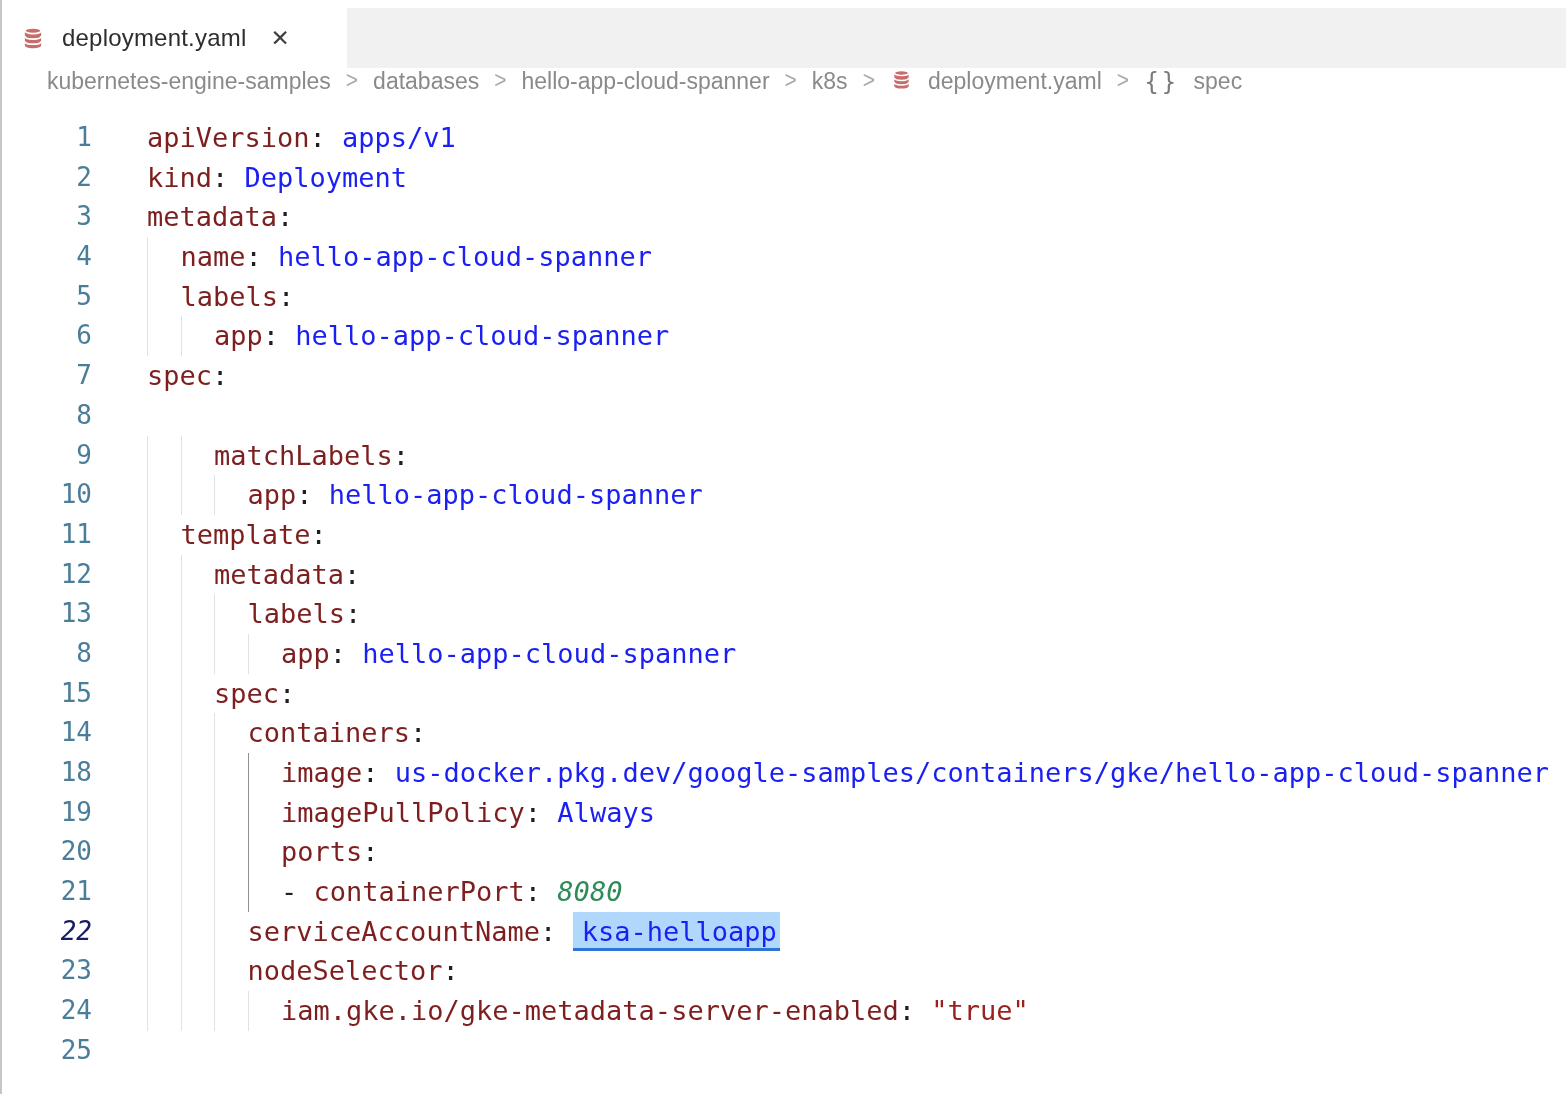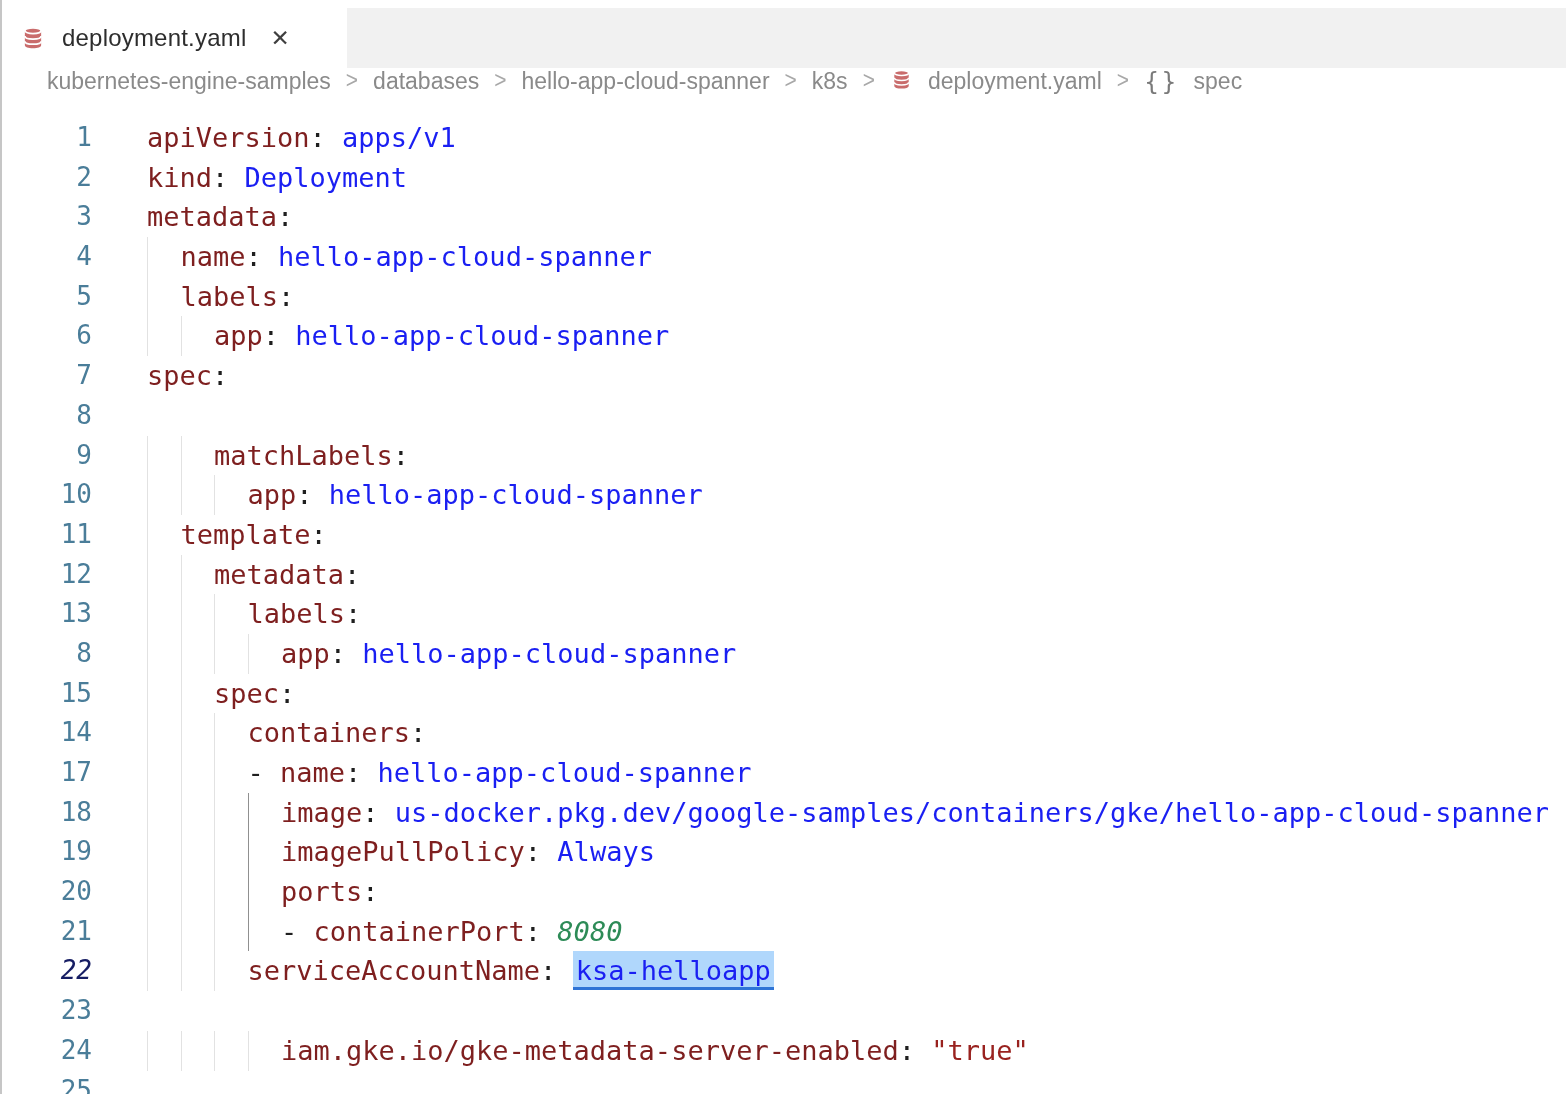--- a/index.html
+++ b/index.html
@@ -44,21 +44,21 @@
   .guide.active{border-left-color:var(--active-guide);}
   .toks{white-space:pre;line-height:39.7px;}
   .tok-k{color:var(--key);margin-top:20px;}
   .tok-p{color:var(--punct);}
   .tok-v{color:var(--value);}
   .tok-n{color:var(--number);font-style:italic;}
   .tok-s{color:var(--string);}
   .tok-sel{
     color:var(--value);background:var(--selection-bg);
     border-bottom:3px solid var(--selection-underline);
-    padding:4px 3px 1px 3px;
+    padding:4px 3px 1px 9px;
   }
 </style>
 </head>
 <body>
 
 <div class="tab-strip-top"></div>
 
 <div class="tab-bar">
   <div class="tab">
     <span class="crumb-icon" id="tab-file-icon">
@@ -209,29 +209,20 @@
     <div class="line">
       <span class="ln">14</span>
       <span class="content">
         <span class="guide"></span>
         <span class="guide"></span>
         <span class="guide"></span>
         <span class="toks"><span class="tok-k">containers</span><span class="tok-p">:</span></span>
       </span>
     </div>
     <div class="line">
-      <span class="ln">17</span>
-      <span class="content">
-        <span class="guide"></span>
-        <span class="guide"></span>
-        <span class="guide"></span>
-        <span class="toks"><span class="tok-p">- </span><span class="tok-k">name</span><span class="tok-p">:</span><span class="tok-v"> hello-app-cloud-spanner</span></span>
-      </span>
-    </div>
-    <div class="line">
       <span class="ln">18</span>
       <span class="content">
         <span class="guide"></span>
         <span class="guide"></span>
         <span class="guide"></span>
         <span class="guide active"></span>
         <span class="toks"><span class="tok-k">image</span><span class="tok-p">:</span><span class="tok-v"> us-docker.pkg.dev/google-samples/containers/gke/hello-app-cloud-spanner</span></span>
       </span>
     </div>
     <div class="line">
@@ -268,20 +259,26 @@
       <span class="ln cur">22</span>
       <span class="content">
         <span class="guide"></span>
         <span class="guide"></span>
         <span class="guide"></span>
         <span class="toks"><span class="tok-k">serviceAccountName</span><span class="tok-p">:</span><span class="tok-p"> </span><span class="tok-sel">ksa-helloapp</span></span>
       </span>
     </div>
     <div class="line">
       <span class="ln">23</span>
+      <span class="content">
+        <span class="guide"></span>
+        <span class="guide"></span>
+        <span class="guide"></span>
+        <span class="toks"><span class="tok-k">nodeSelector</span><span class="tok-p">:</span></span>
+      </span>
     </div>
     <div class="line">
       <span class="ln">24</span>
       <span class="content">
         <span class="guide"></span>
         <span class="guide"></span>
         <span class="guide"></span>
         <span class="guide"></span>
         <span class="toks"><span class="tok-k">iam.gke.io/gke-metadata-server-enabled</span><span class="tok-p">:</span><span class="tok-p"> </span><span class="tok-s">"true"</span></span>
       </span>

